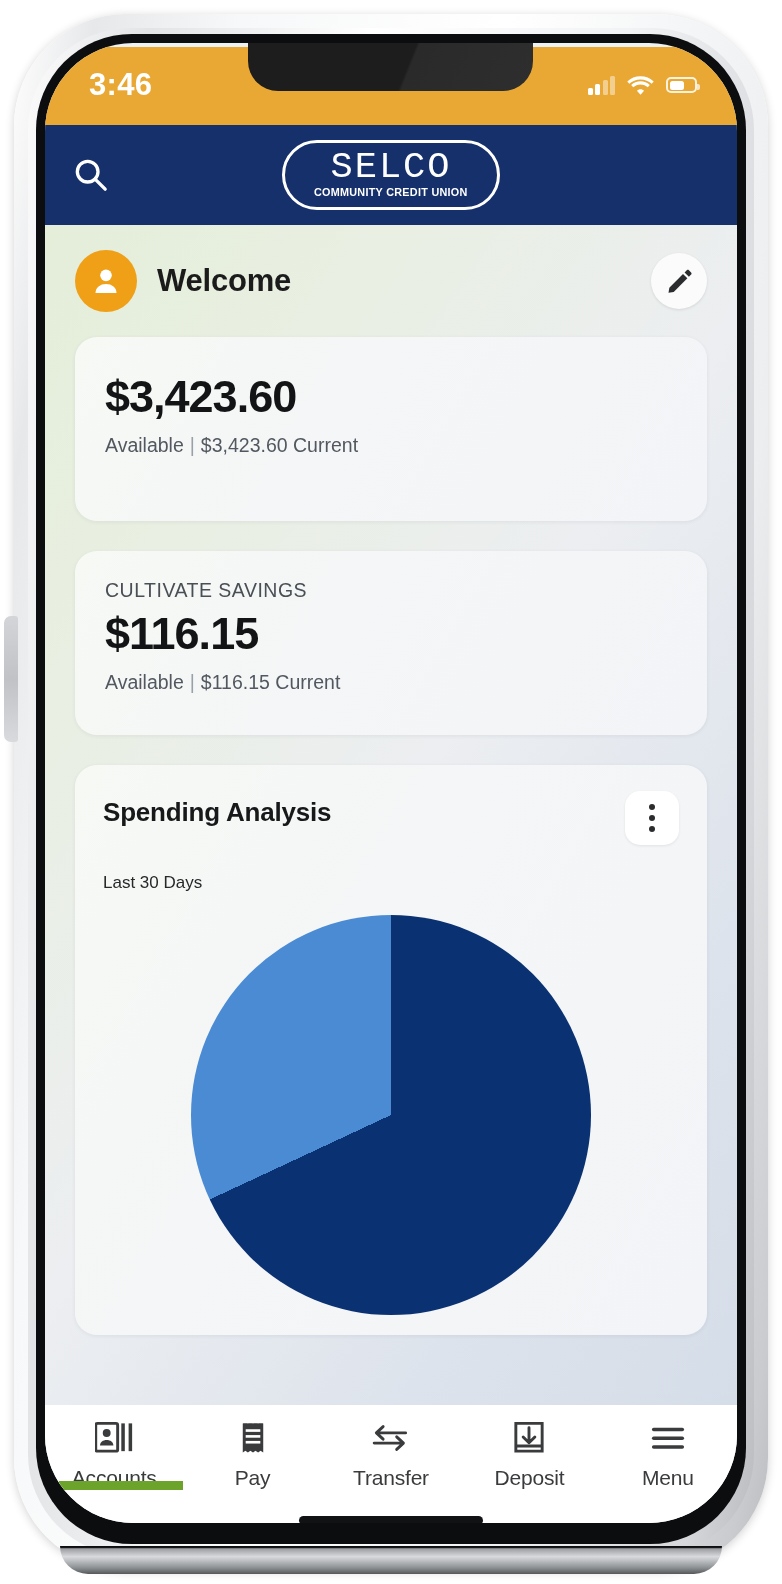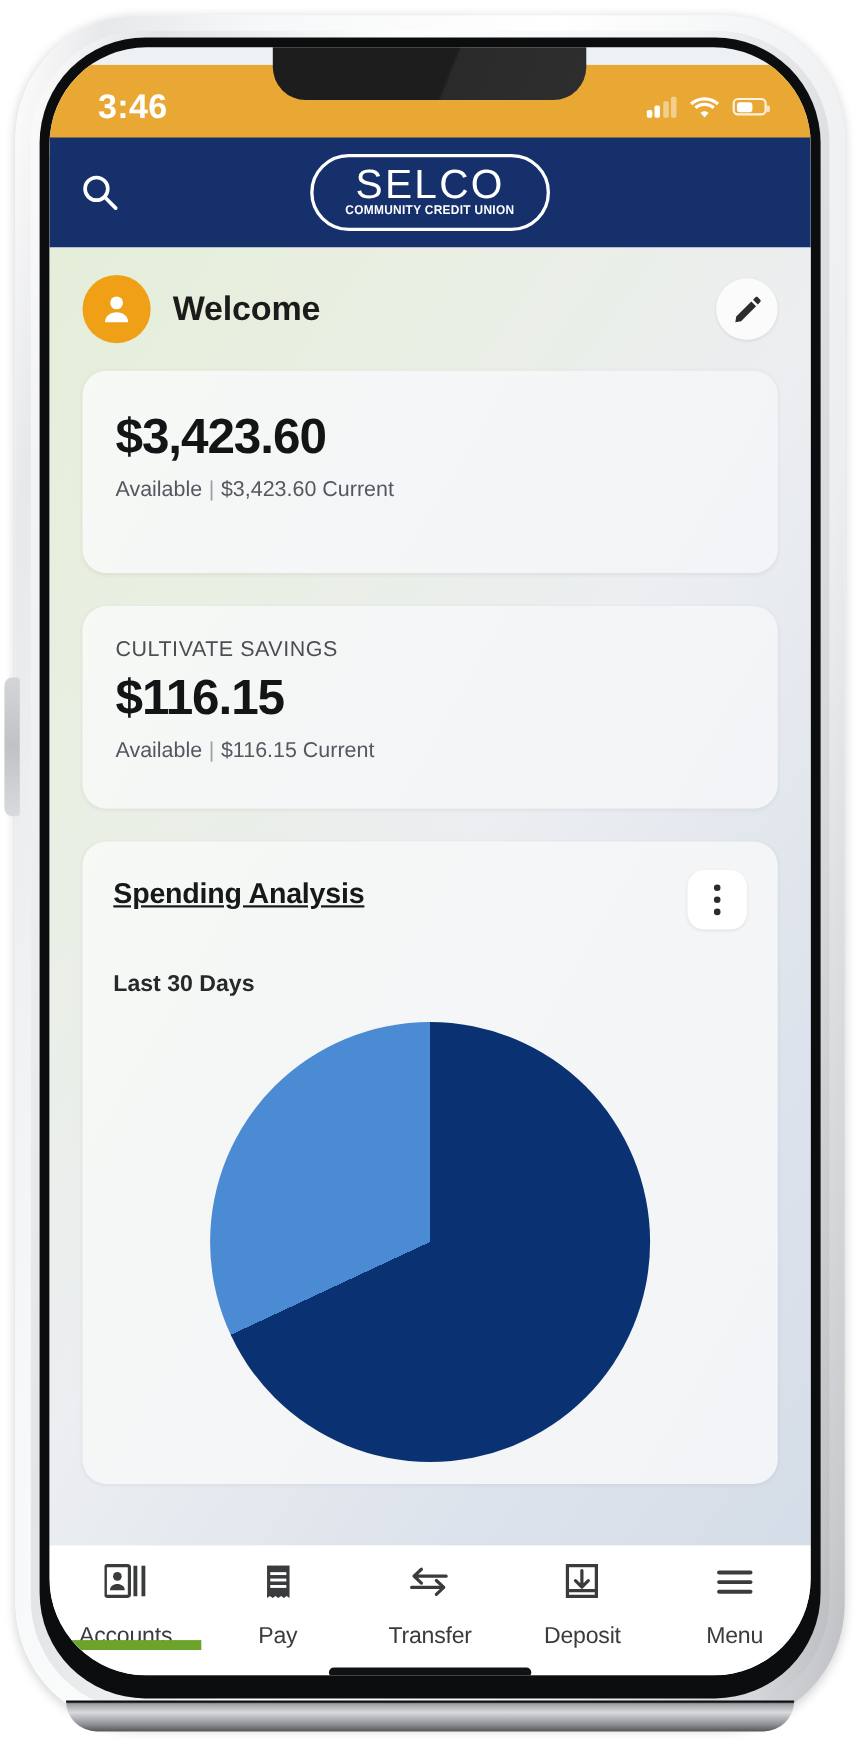--- a/index.html
+++ b/index.html
@@ -34,21 +34,21 @@
     background:linear-gradient(180deg,#d3d5d8,#c0c2c6 50%,#d8dadd);
   }
   .bottom-edge{
     position:absolute; left:60px; top:1546px; width:662px; height:28px;
     border-radius:0 0 60px 60px;
     background:linear-gradient(180deg,#0d0e10 0 5%,#9c9ea2 10%,#d8dadd 38%,#8d9093 78%,#55585b 100%);
   }
 
   
   .statusbar{
-    position:absolute; left:0; top:16px; width:692px; height:82px;
+    position:absolute; left:0; top:4px; width:692px; height:82px;
     background:#E9A833;
     display:flex; align-items:center; justify-content:space-between;
     padding:0 40px 0 44px;
   }
   .clock{ color:#ffffff; font-size:31px; font-weight:700; letter-spacing:.3px; margin-top:-6px; }
   .sb-right{ display:flex; align-items:center; gap:12px; margin-top:-6px; }
   .signal{ display:flex; align-items:flex-end; gap:2.5px; height:19px; }
   .signal i{ display:block; width:5px; background:#ffffff; border-radius:1.5px; }
   .signal i:nth-child(1){ height:7px; }
   .signal i:nth-child(2){ height:11px; }
@@ -69,21 +69,21 @@
     position:absolute; left:0; top:82px; width:692px; height:100px;
     background:#16306B; display:flex; align-items:center;
   }
   .search-btn{ position:absolute; left:22px; top:26px; width:48px; height:48px; display:flex; align-items:center; justify-content:center; }
   .logo{
     position:absolute; left:50%; top:50%; transform:translate(-50%,-50%);
     width:218px; height:70px; border:3px solid #ffffff; border-radius:36px;
     display:flex; flex-direction:column; align-items:center; justify-content:center; gap:1px;
   }
   .logo-main{
-    font-family:Liberation Sans, sans-serif; color:#ffffff; font-size:37px;
+    font-family:Liberation Mono, monospace; color:#ffffff; font-size:37px;
     font-weight:400; letter-spacing:2px; line-height:.96; margin-top:-1px;
   }
   .logo-sub{
     color:#ffffff; font-size:11.5px; font-weight:700; letter-spacing:.3px;
     transform:scaleX(.94); line-height:1;
   }
 
   
   .body{
     position:absolute; left:0; top:182px; width:692px; height:1180px;
@@ -102,41 +102,41 @@
     padding:28px 30px 26px;
   }
   .acct-card{ margin-bottom:30px; height:184px; }
   .acct-name{ font-size:19.5px; color:#4a4f56; letter-spacing:.5px; font-weight:400; }
   .acct-balance{ font-size:45px; font-weight:700; color:#131415; letter-spacing:-1px; margin-top:8px; line-height:1.05; }
   .acct-sub{ font-size:19.5px; color:#535860; margin-top:14px; }
   .acct-sub .divider{ color:#9aa0a8; padding:0 6px; }
 
   .spend-card{ padding:26px 28px 20px; height:auto; position:relative; }
   .spend-head{ display:flex; align-items:flex-start; justify-content:space-between; }
-  .spend-title{ font-size:26px; font-weight:700; color:#17181a; letter-spacing:-.2px; margin-top:6px;text-decoration:underline; }
+  .spend-title{ font-size:26px; font-weight:700; color:#17181a; letter-spacing:-.2px; margin-top:6px; }
   .kebab{ width:54px; height:54px; border-radius:15px; background:#ffffff; display:flex; flex-direction:column; align-items:center; justify-content:center; gap:5px; box-shadow:0 1px 3px rgba(0,0,0,.08); }
   .kebab i{ width:6px; height:6px; border-radius:50%; background:#2b2c2e; display:block; }
-  .spend-range{ font-size:21px; color:#27282a; font-weight:700; margin-top:38px; }
+  .spend-range{ font-size:17px; color:#27282a; font-weight:400; margin-top:28px; }
 
   .donut-wrap{ position:relative; width:400px; height:400px; margin:22px auto 0; }
   .donut{ width:400px; height:400px; border-radius:50%; }
   .donut-hole{
     position:absolute; left:50px; top:50px; width:300px; height:300px;
     border-radius:50%; background:#f4f6f7;
     display:flex; flex-direction:column; align-items:center; justify-content:center;
   }
   .donut-amount{ font-size:40px; font-weight:700; color:#16171a; letter-spacing:-.8px; }
   .donut-label{ font-size:25px; color:#2c2d30; margin-top:10px; }
 
   
   .tabbar{
     position:absolute; left:0; bottom:0; width:692px; height:118px;
     background:#ffffff; display:flex; align-items:flex-start; padding-top:16px;
   }
-  .tab{ flex:1; display:flex; flex-direction:column; align-items:center; gap:21px; position:relative; }
+  .tab{ flex:1; display:flex; flex-direction:column; align-items:center; gap:11px; position:relative; }
   .tab-label{ font-size:21px; color:#3a3b3d; letter-spacing:-.2px; }
   .tab-indicator{ position:absolute; left:14px; bottom:0; width:124px; height:9px; background:#6BA32B; }
   .home-indicator{ position:absolute; left:50%; transform:translateX(-50%); bottom:-2px; width:184px; height:9px; border-radius:5px; background:#111214; }
 
   svg{ display:block; }
 </style>
 </head>
 <body>
 
 <div class="stage">

